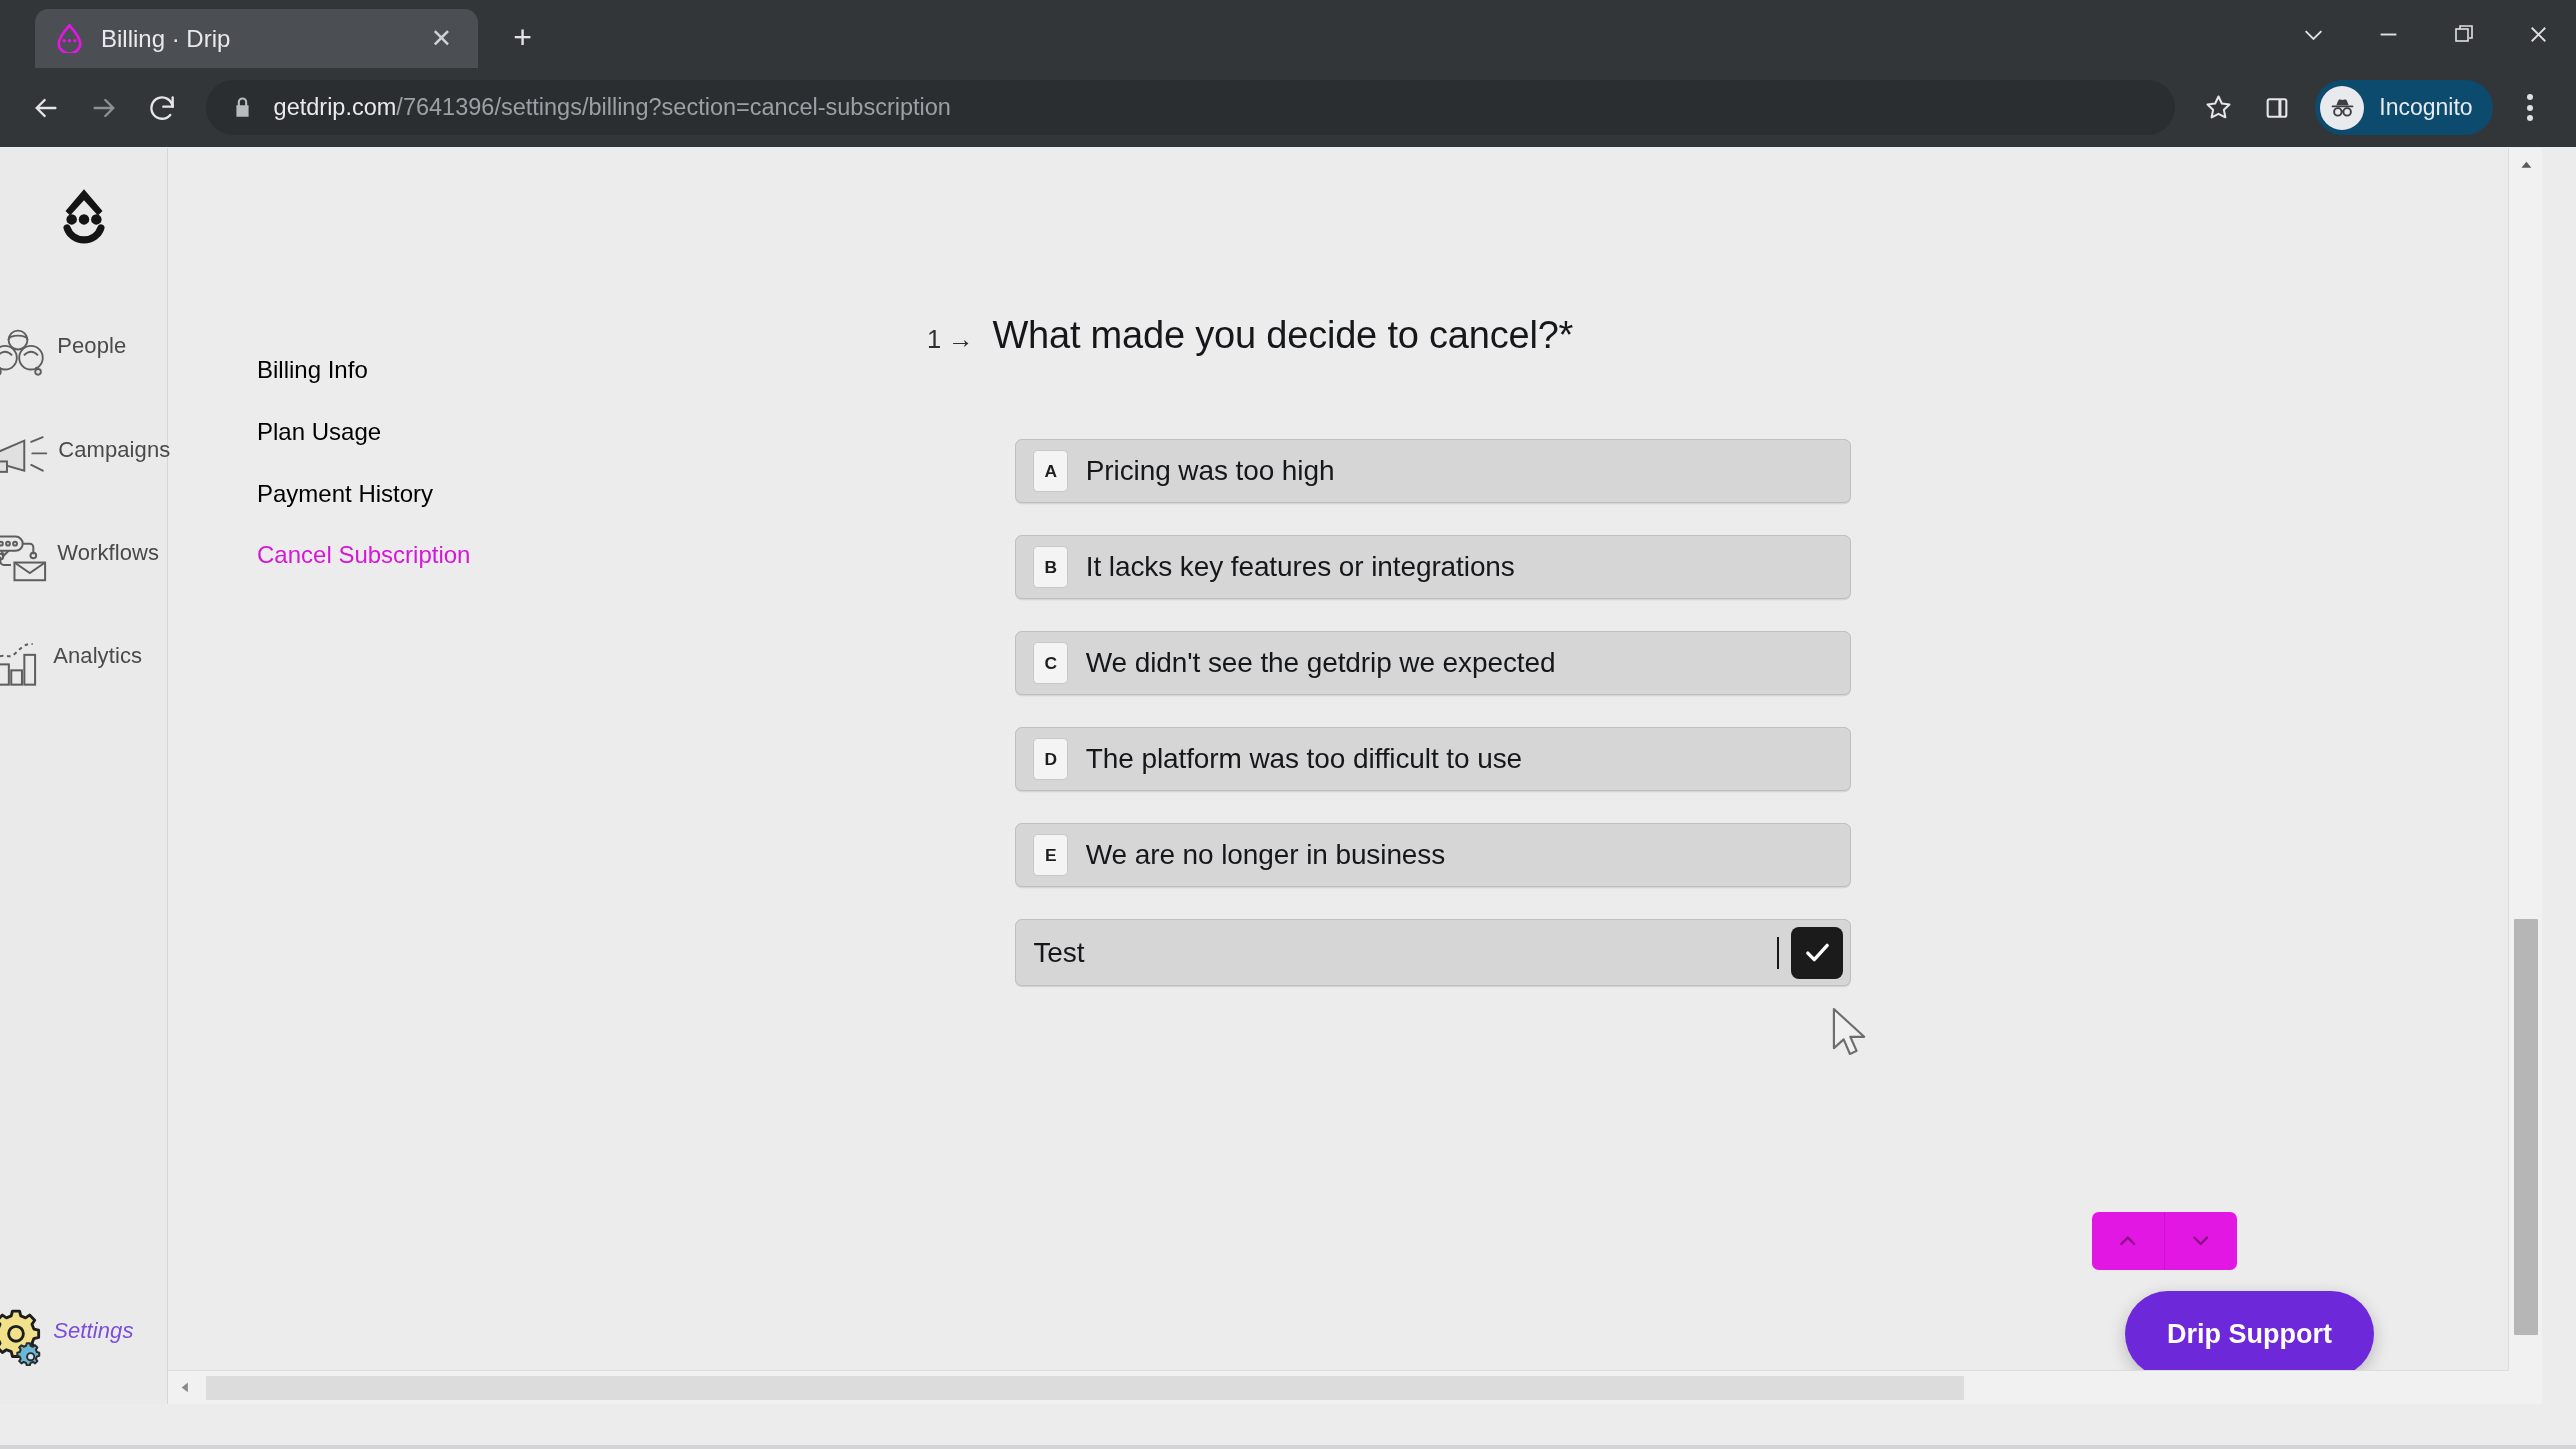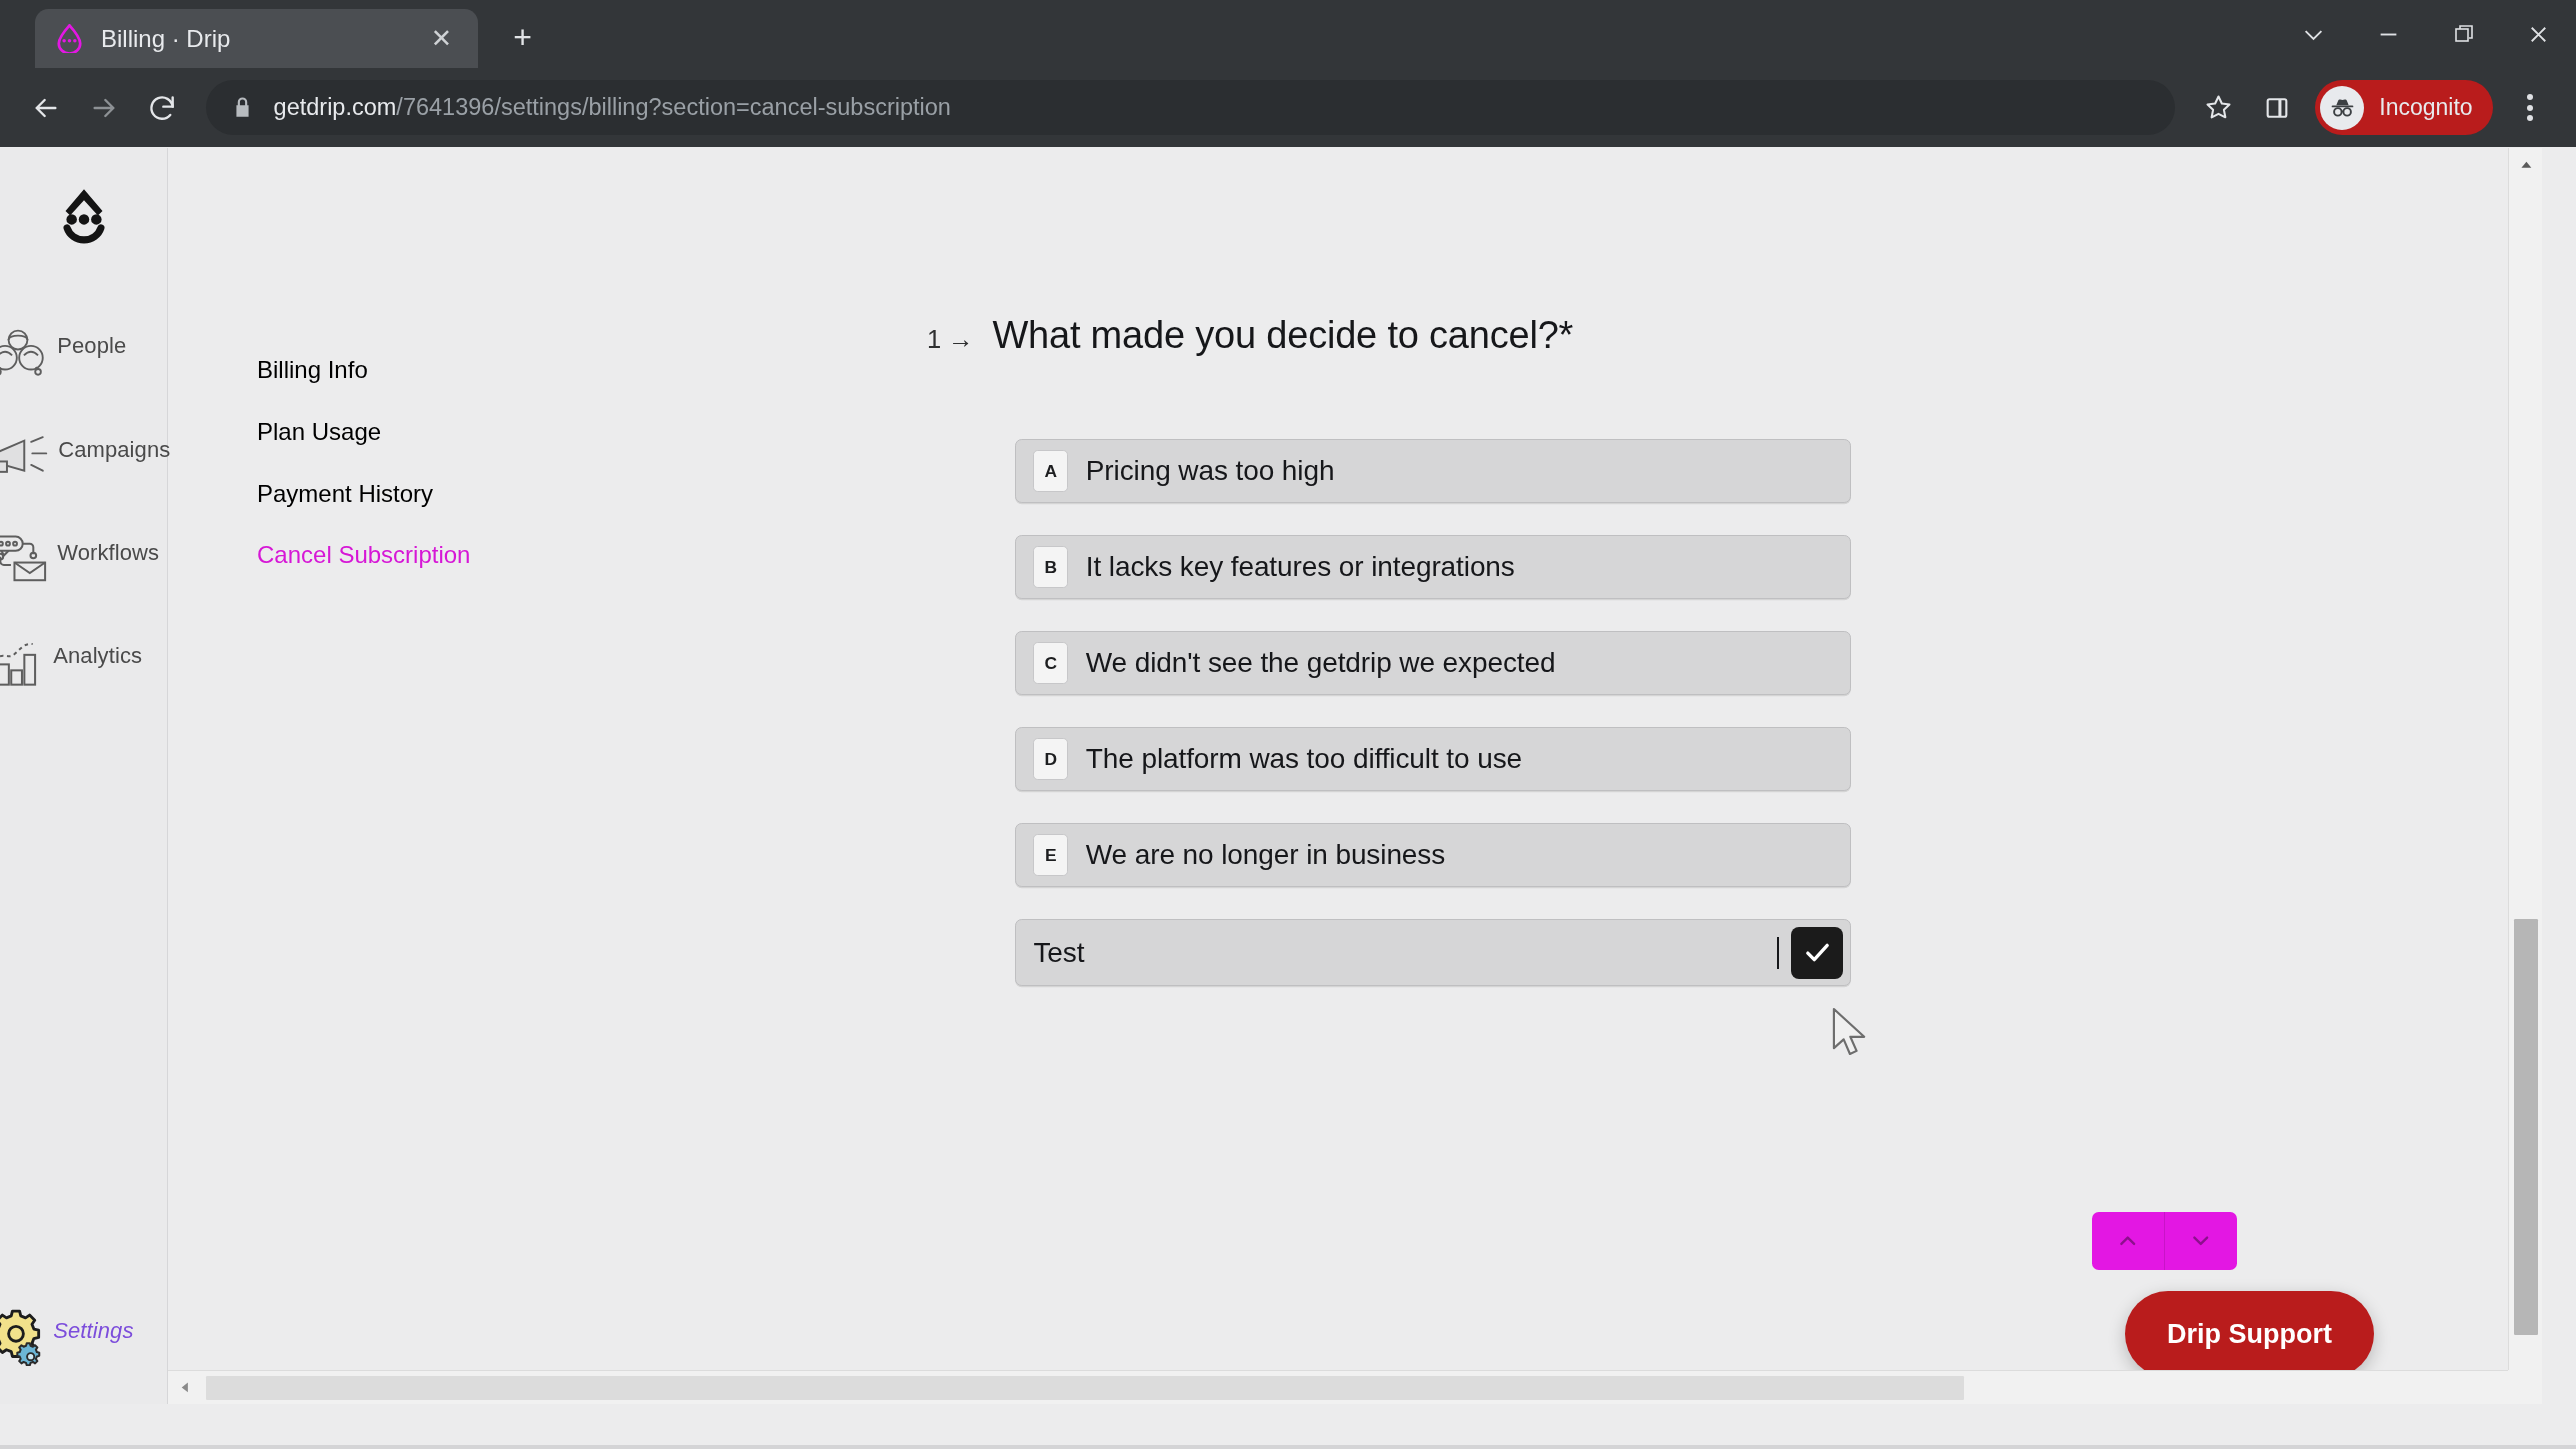--- a/index.html
+++ b/index.html
@@ -65,21 +65,21 @@
     background:#2b2e31; border-radius:28px;
     display:flex; align-items:center; padding:0 23px;
     min-width:0;
   }
   .lock { width:27px; height:27px; flex:0 0 auto; margin-right:17.4px; }
   .url { font-size:23.5px; color:#9aa0a6; white-space:nowrap;
          overflow:hidden; text-overflow:ellipsis; }
   .url b { color:#e8eaed; font-weight:400; }
   .tb-right { display:flex; align-items:center; flex:0 0 auto; }
   .profile-pill {
-    height:55px; border-radius:28px; background:#b91c1c;
+    height:55px; border-radius:28px; background:#0c4a6e;
     display:flex; align-items:center; padding:0 20px 0 5.4px;
     margin-left:9.4px;
   }
   .incog-av {
     width:44px; height:44px; border-radius:50%;
     background:#e8eaed; margin-right:14.8px; flex:0 0 auto;
     display:flex; align-items:center; justify-content:center;
   }
   .incog-label { color:#e8eaed; font-size:23px; white-space:nowrap; }
   .kebab {
@@ -194,21 +194,21 @@
     position:absolute; right:305px; bottom:134px;
     width:145px; height:58px; background:#e317e3;
     border-radius:6.7px; display:flex; z-index:4;
   }
   .nav-arrows div {
     flex:1 1 0; display:flex; align-items:center; justify-content:center;
   }
   .nav-arrows div:first-child { border-right:1.3px solid #c814c8; }
   .support-btn {
     position:absolute; right:168px; bottom:27px;
-    height:86px; padding:0 42px; background:#b91c1c;
+    height:86px; padding:0 42px; background:#6d28d9;
     border-radius:43px; display:flex; align-items:center;
     justify-content:center; z-index:5;
     box-shadow:0 5.4px 17.4px rgba(0,0,0,.22);
   }
   .support-btn span { color:#fff; font-size:27px; font-weight:700; white-space:nowrap; }
 
   
   .vscroll {
     position:absolute; right:0; top:0; width:34px; height:1256px;
     background:#f1f1f1; border-left:0.7px solid #dcdcdc; z-index:6;

